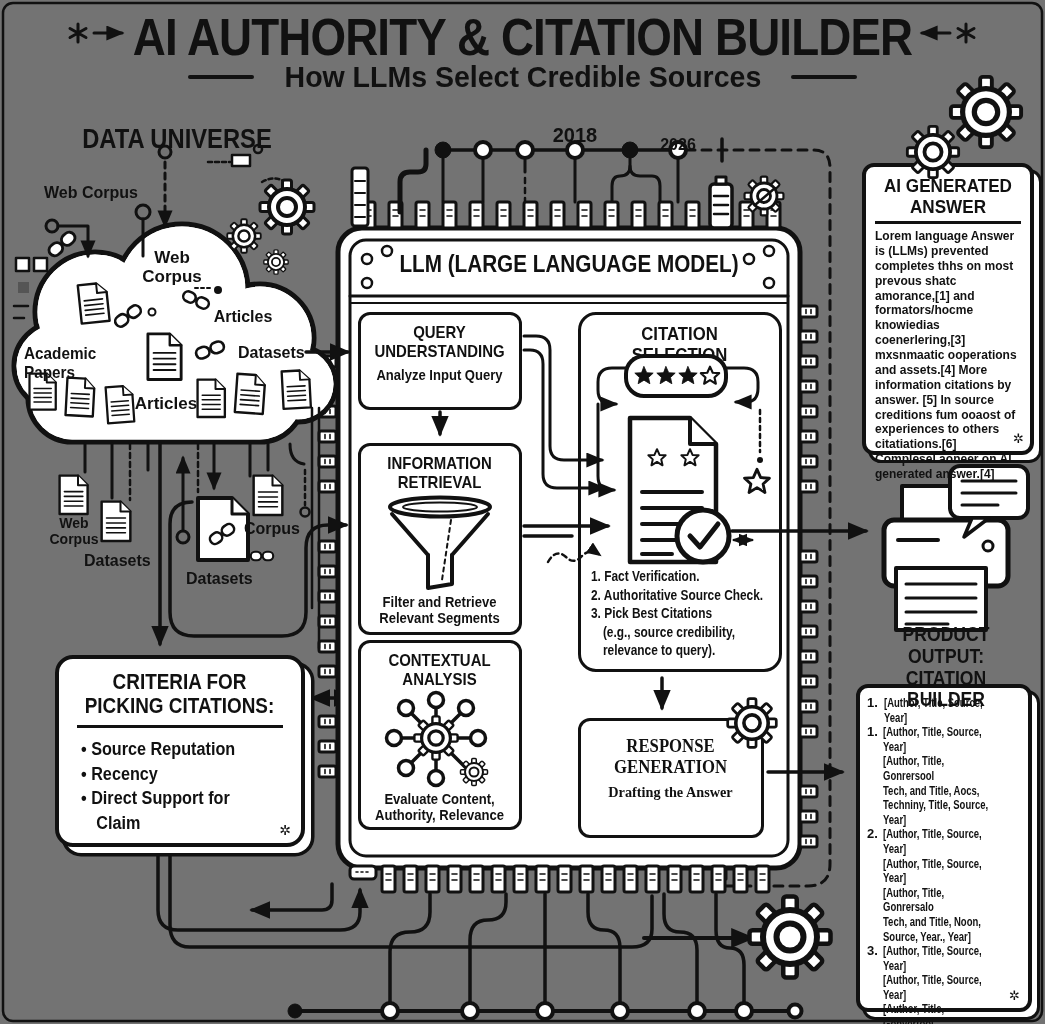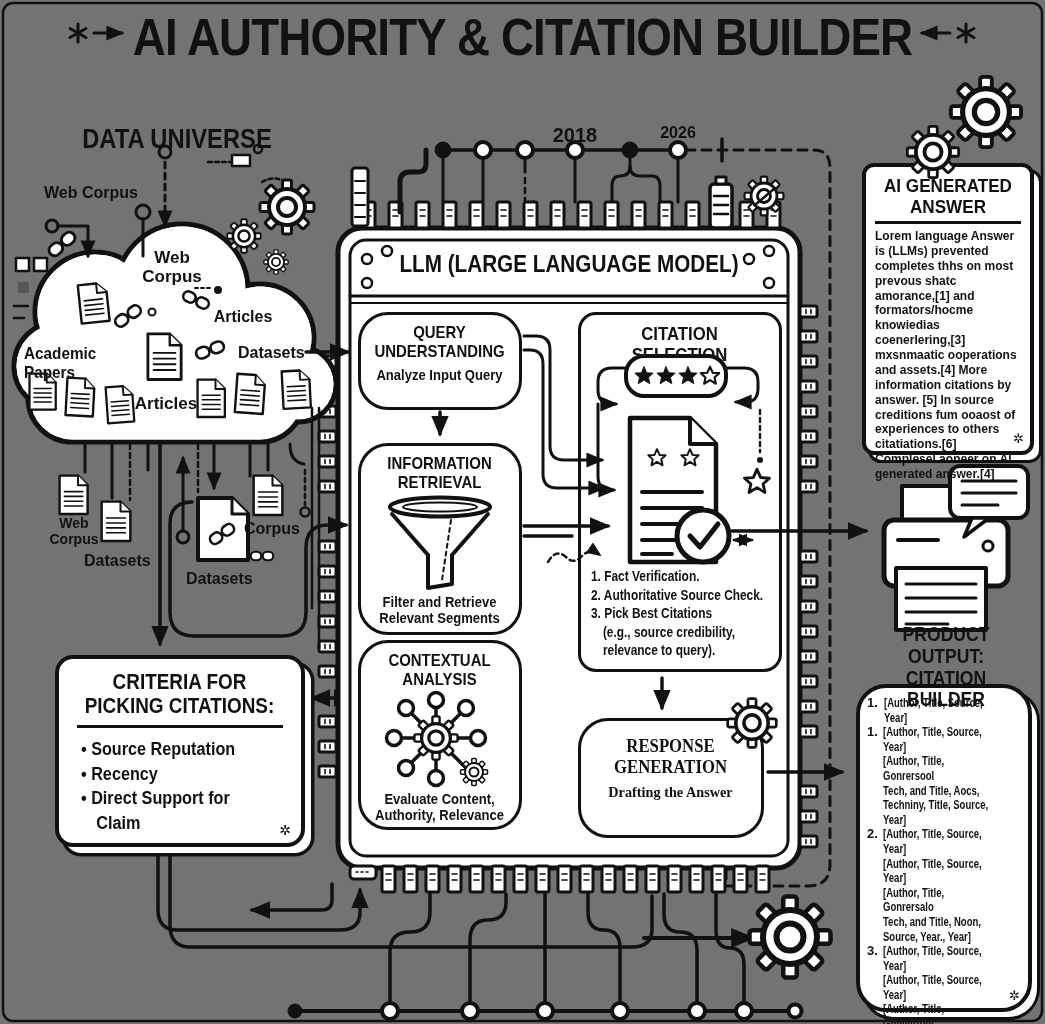--- a/index.html
+++ b/index.html
@@ -4,21 +4,21 @@
 <style>
   html,body{margin:0;padding:0;background:#e8e8e8;}
   #canvas{position:relative;width:1045px;height:1024px;background:#737373;overflow:hidden;
           font-family:"Liberation Sans","DejaVu Sans",sans-serif;color:#111;}
   svg.layer{position:absolute;left:0;top:0;width:1045px;height:1024px;}
   #art{z-index:1;} #overlay{z-index:6;pointer-events:none;}
   .t{position:absolute;color:#111;font-weight:bold;white-space:pre-line;line-height:1.12;z-index:4;}
   .c{text-align:center;}
   .k{transform-origin:50% 0;} .kl{transform-origin:0 0;}
   .wrap{white-space:normal;}
-  .bx{position:absolute;background:#fff;border:3.5px solid #111;border-radius:30px;box-sizing:border-box;z-index:3;}
+  .bx{position:absolute;background:#fff;border:3.5px solid #111;border-radius:12px;box-sizing:border-box;z-index:3;}
   .sh{box-shadow:7px 7px 0 -2px #fff,7px 7px 0 1px #111;}
   .rule{position:absolute;border-top:3px solid #111;}
   .subrow{position:absolute;left:0;top:60px;width:1045px;display:flex;align-items:center;justify-content:center;gap:18px;z-index:4;}
   .dash{width:66px;height:4px;background:#111;border-radius:2px;}
   .cit{display:flex;align-items:flex-start;}
   .cit .num{width:17px;font-size:13px;font-weight:800;line-height:14.6px;}
   .cit .ctx{font-size:12.2px;font-weight:700;line-height:14.6px;white-space:pre-line;transform:scaleX(.78);transform-origin:0 0;}
   .bullet{padding-left:17px;text-indent:-17px;}
   .csline{font-size:14px;font-weight:bold;line-height:18.6px;white-space:nowrap;transform:scaleX(.85);transform-origin:0 0;}
   .ind{padding-left:14px;}
@@ -317,39 +317,44 @@
     <rect x="896" y="568" width="90" height="62" fill="#fff" stroke-width="4"></rect>
     <path d="M906,584 H976 M906,598 H976 M906,612 H976 M906,624 H948" stroke-width="3"></path>
     <rect x="950" y="466" width="78" height="52" rx="10" fill="#fff" stroke-width="4"></rect>
     <path d="M972,518 L964,537 L989,518 Z" fill="#fff" stroke-width="3.5"></path>
     <path d="M962,481 H1016 M962,493 H1016 M962,505 H998" stroke-width="3"></path>
   </g>
 </g>
 </svg>
 
 <div class="t c k" style="left:0;top:8px;width:1045px;font-size:52px;letter-spacing:-1px;transform:scaleX(.88);">AI AUTHORITY &amp; CITATION BUILDER</div>
+<div class="subrow">
+  <span class="dash"></span>
+  <span class="t" style="position:static;font-size:30px;font-weight:700;transform:scaleX(.95);">How LLMs Select Credible Sources</span>
+  <span class="dash"></span>
+</div>
 
 <div class="t c k" style="left:62px;top:124px;width:230px;font-size:27px;transform:scaleX(.88);">DATA UNIVERSE</div>
 <div class="t" style="left:44px;top:184px;width:100px;font-size:16px;">Web Corpus</div>
 
 <div class="t c" style="left:137px;top:248px;width:70px;font-size:17px;">Web
 Corpus</div>
 <div class="t c" style="left:208px;top:308px;width:70px;font-size:16px;">Articles</div>
 <div class="t" style="left:24px;top:344px;width:140px;font-size:17px;transform:scaleX(.9);transform-origin:0 0;">Academic Papers</div>
 <div class="t" style="left:238px;top:344px;width:70px;font-size:16px;">Datasets</div>
 <div class="t c" style="left:130px;top:394px;width:72px;font-size:17px;">Articles</div>
 
 <div class="t c" style="left:44px;top:516px;width:60px;font-size:14px;">Web
 Corpus</div>
 <div class="t" style="left:84px;top:552px;width:80px;font-size:16px;">Datasets</div>
 <div class="t" style="left:186px;top:570px;width:80px;font-size:16px;">Datasets</div>
 <div class="t" style="left:244px;top:520px;width:70px;font-size:16px;">Corpus</div>
 
 <div class="t c" style="left:551px;top:124px;width:48px;font-size:20px;">2018</div>
-<div class="t c" style="left:654px;top:124px;width:48px;font-size:16px;">2026</div>
+<div class="t c" style="left:654px;top:136px;width:48px;font-size:16px;">2026</div>
 
 <div class="t c k" style="left:350px;top:252px;width:438px;font-size:23px;transform:scaleX(.9);z-index:4;">LLM (LARGE LANGUAGE MODEL)</div>
 
 <div class="bx" style="left:358px;top:312px;width:164px;height:98px;">
   <div class="t c k" style="left:0;top:8px;width:157px;font-size:17px;transform:scaleX(.88);">QUERY
 UNDERSTANDING</div>
   <div class="t c k" style="left:0;top:52px;width:157px;font-size:14.5px;font-weight:700;transform:scaleX(.9);">Analyze Input Query</div>
 </div>
 
 <div class="bx" style="left:358px;top:443px;width:164px;height:192px;padding-left:42px;">

